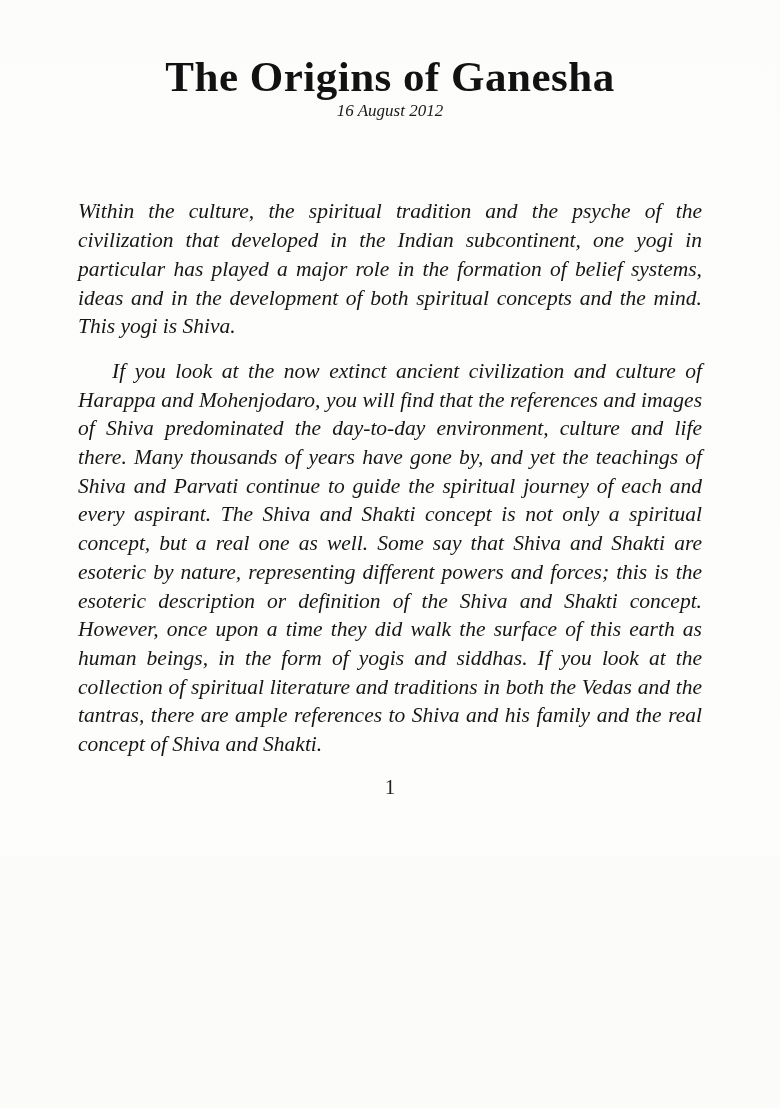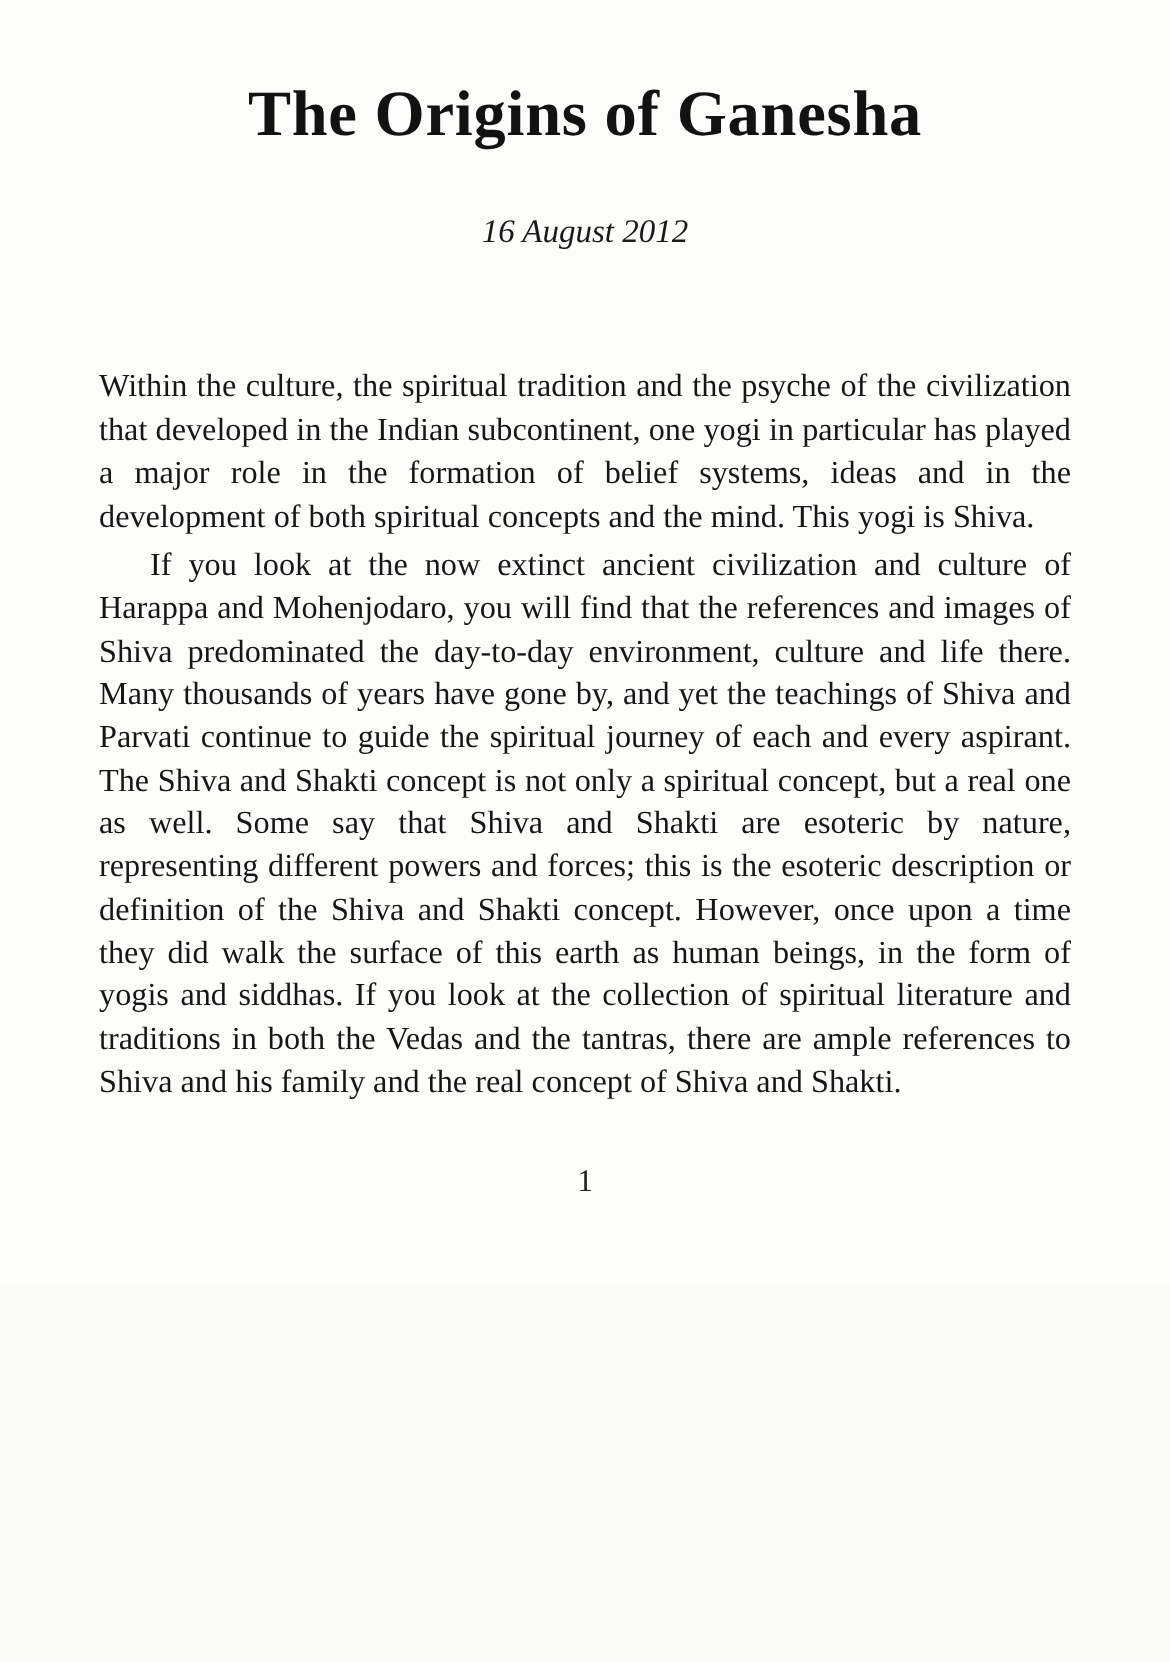--- a/index.html
+++ b/index.html
@@ -26,36 +26,36 @@
   .title {
     margin: 0;
     text-align: center;
     font-size: 43px;
     font-weight: bold;
     letter-spacing: 0.5px;
     color: #121212;
     line-height: 1.15;
   }
   .date {
-    margin-top: 40px;
     text-align: center;
     font-style: italic;
-    font-size: 22px;
+    font-size: 17px;
     color: #1a1a1a;
   }
   .body-text {
     margin-top: 76px;
     font-size: 21.5px;
     line-height: 28.7px;
     text-align: justify;
     color: #161616;
   }
   .body-text p {
-    margin: 4px;
+    margin: 16px;
     padding: 0;
+    font-style: italic;
   }
   .body-text p.indent {
     text-indent: 34px;
   }
   .page-number {
     position: absolute;
     bottom: 56px;
     left: 0;
     width: 100%;
     text-align: center;

